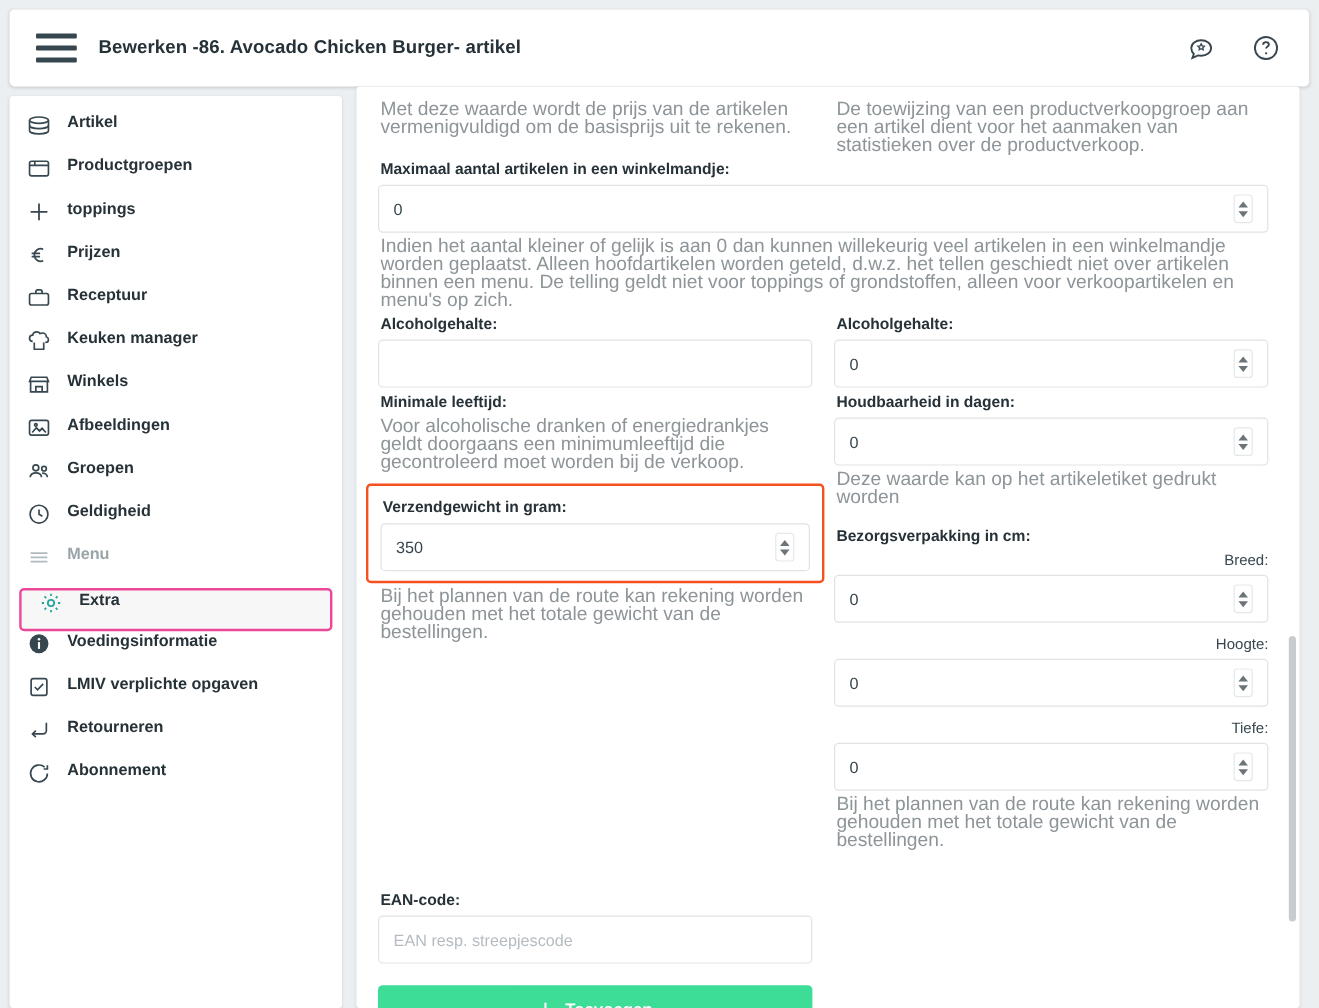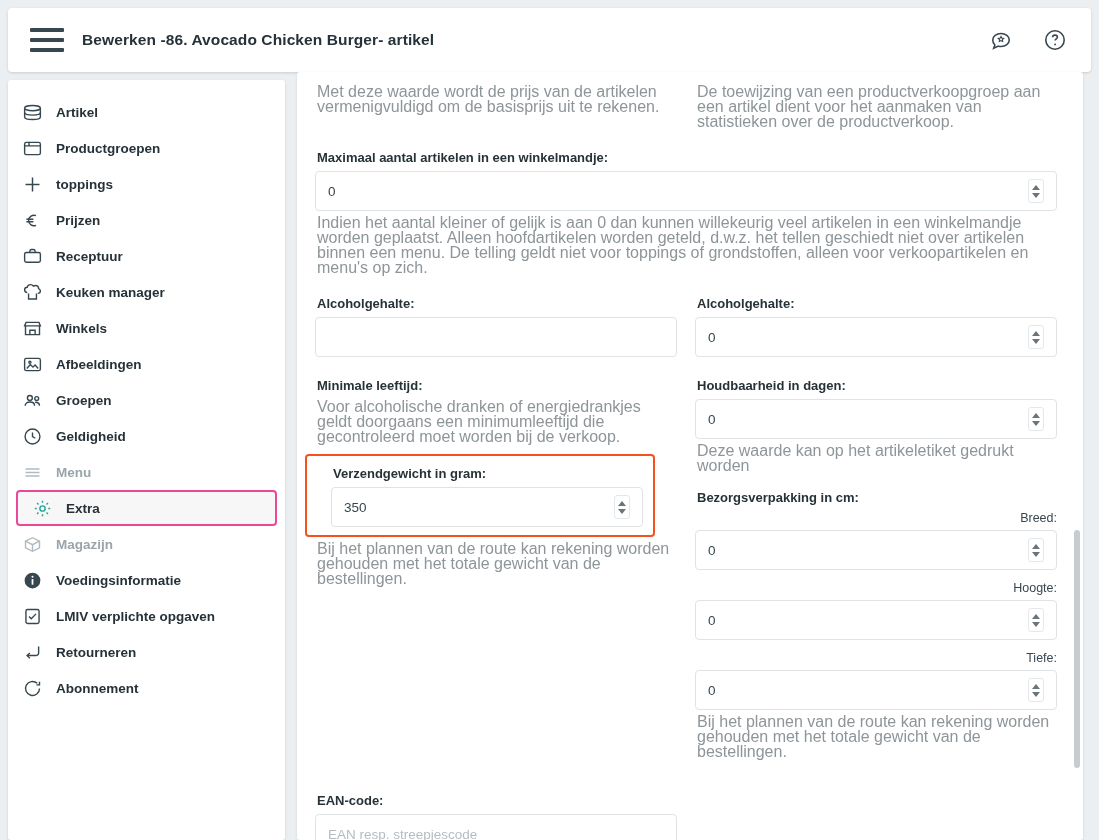--- a/index.html
+++ b/index.html
@@ -63,21 +63,21 @@
     left: 8px; top: 80px;
     width: 277px; height: 760px;
     background: #ffffff;
     border-radius: 3px;
     box-shadow: 0 1px 3px rgba(0,0,0,0.12);
     padding-top: 14px;
     overflow: hidden;
   }
   .nav-item {
     display: flex;
-    align-items: center;
+    align-items: flex-start;
     height: 36px;
     padding: 0 14px;
     margin: 0 0;
     cursor: pointer;
     position: relative;
   }
   .nav-item .ico {
     width: 34px;
     display: flex; align-items: center; justify-content: flex-start;
     color: #37474f;
@@ -168,27 +168,27 @@
     width: 0; height: 0;
     border-left: 4px solid transparent;
     border-right: 4px solid transparent;
   }
   .spin i.up { border-bottom: 5px solid #6b7478; }
   .spin i.down { border-top: 5px solid #6b7478; }
 
   .highlight-box {
     border: 2px solid #f4511e;
     border-radius: 4px;
-    padding: 10px 10px 8px 24px;
+    padding: 10px 10px 8px 10px;
     margin-left: -10px;
     margin-top: 10px;
-    width: 350px;
-  }
-
-  .group-gap { margin-top: 21px; }
+    width: 382px;
+  }
+
+  .group-gap { margin-top: 4px; }
 
   .btn-add {
     height: 40px;
     background: #3ddc97;
     border-radius: 4px;
     display: flex;
     align-items: center;
     justify-content: center;
     gap: 10px;
     color: #ffffff;
@@ -359,29 +359,20 @@
     <div class="nav-item selected">
       <span class="ico">
         <svg width="21" height="21" viewBox="0 0 24 24" fill="none" stroke="currentColor" stroke-width="1.7">
           <circle cx="12" cy="12" r="3"></circle>
           <path d="M12 3.2v2.2M12 18.6v2.2M3.2 12h2.2M18.6 12h2.2M5.8 5.8l1.6 1.6M16.6 16.6l1.6 1.6M18.2 5.8l-1.6 1.6M7.4 16.6l-1.6 1.6"></path>
         </svg>
       </span>
       <span class="lbl">Extra</span>
     </div>
 
-    <div class="nav-item muted">
-      <span class="ico">
-        <svg width="21" height="21" viewBox="0 0 24 24" fill="none" stroke="currentColor" stroke-width="1.6">
-          <path d="M4 8.2l8-4 8 4v7.6l-8 4-8-4z"></path>
-            <path d="M4 8.2l8 4 8-4M12 12.2v7.6"></path>
-        </svg>
-      </span>
-      <span class="lbl">Magazijn</span>
-    </div>
 
     <div class="nav-item">
       <span class="ico">
         <svg width="21" height="21" viewBox="0 0 24 24" fill="currentColor">
           <circle cx="12" cy="12" r="9"></circle>
           <rect x="11" y="10.4" width="2" height="6.4" fill="#fff"></rect>
           <circle cx="12" cy="7.7" r="1.2" fill="#fff"></circle>
         </svg>
       </span>
       <span class="lbl">Voedingsinformatie</span>

